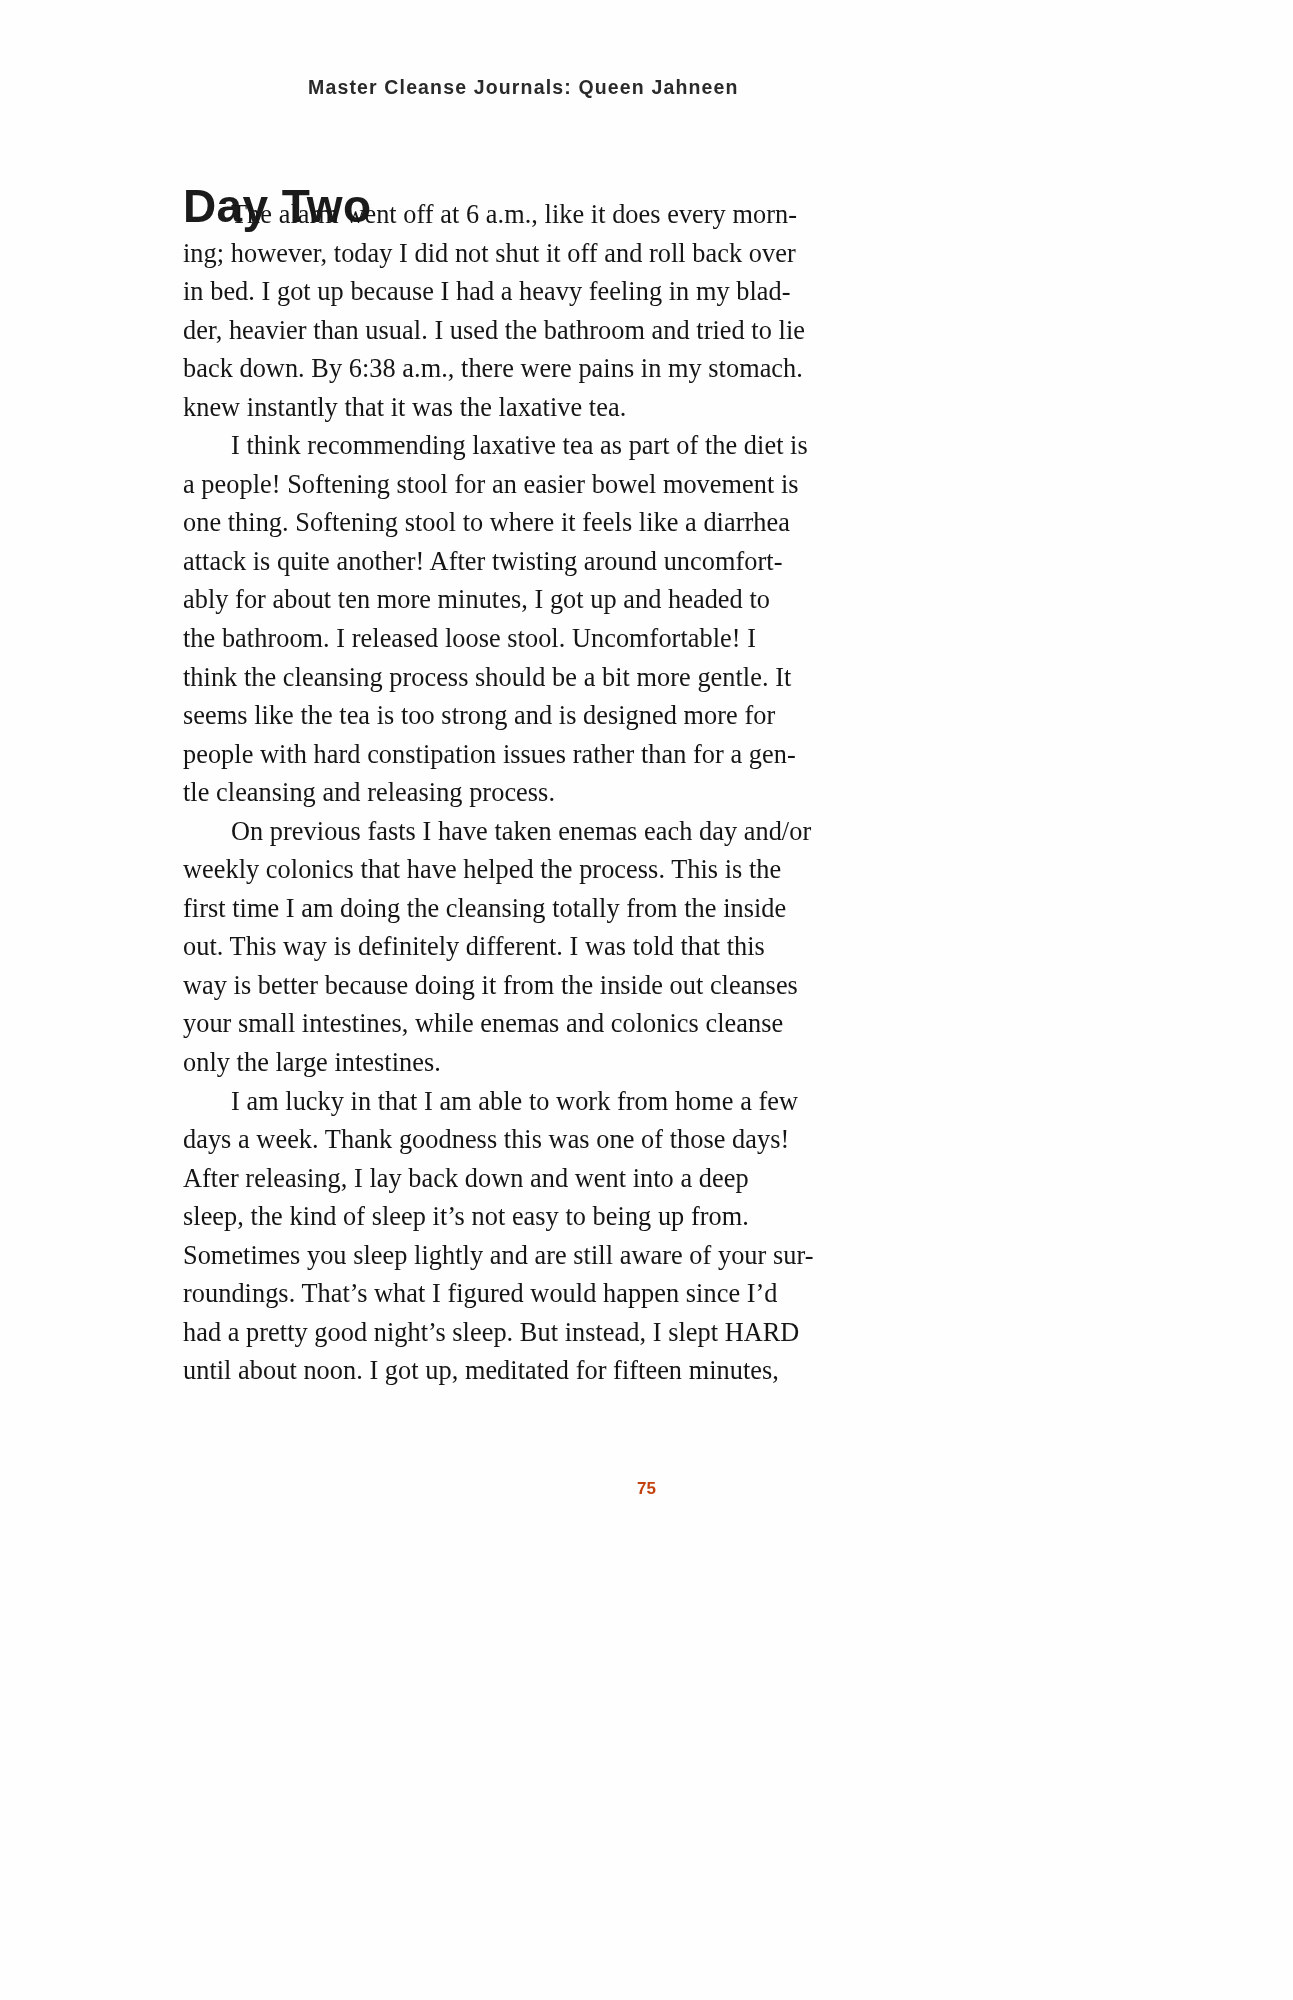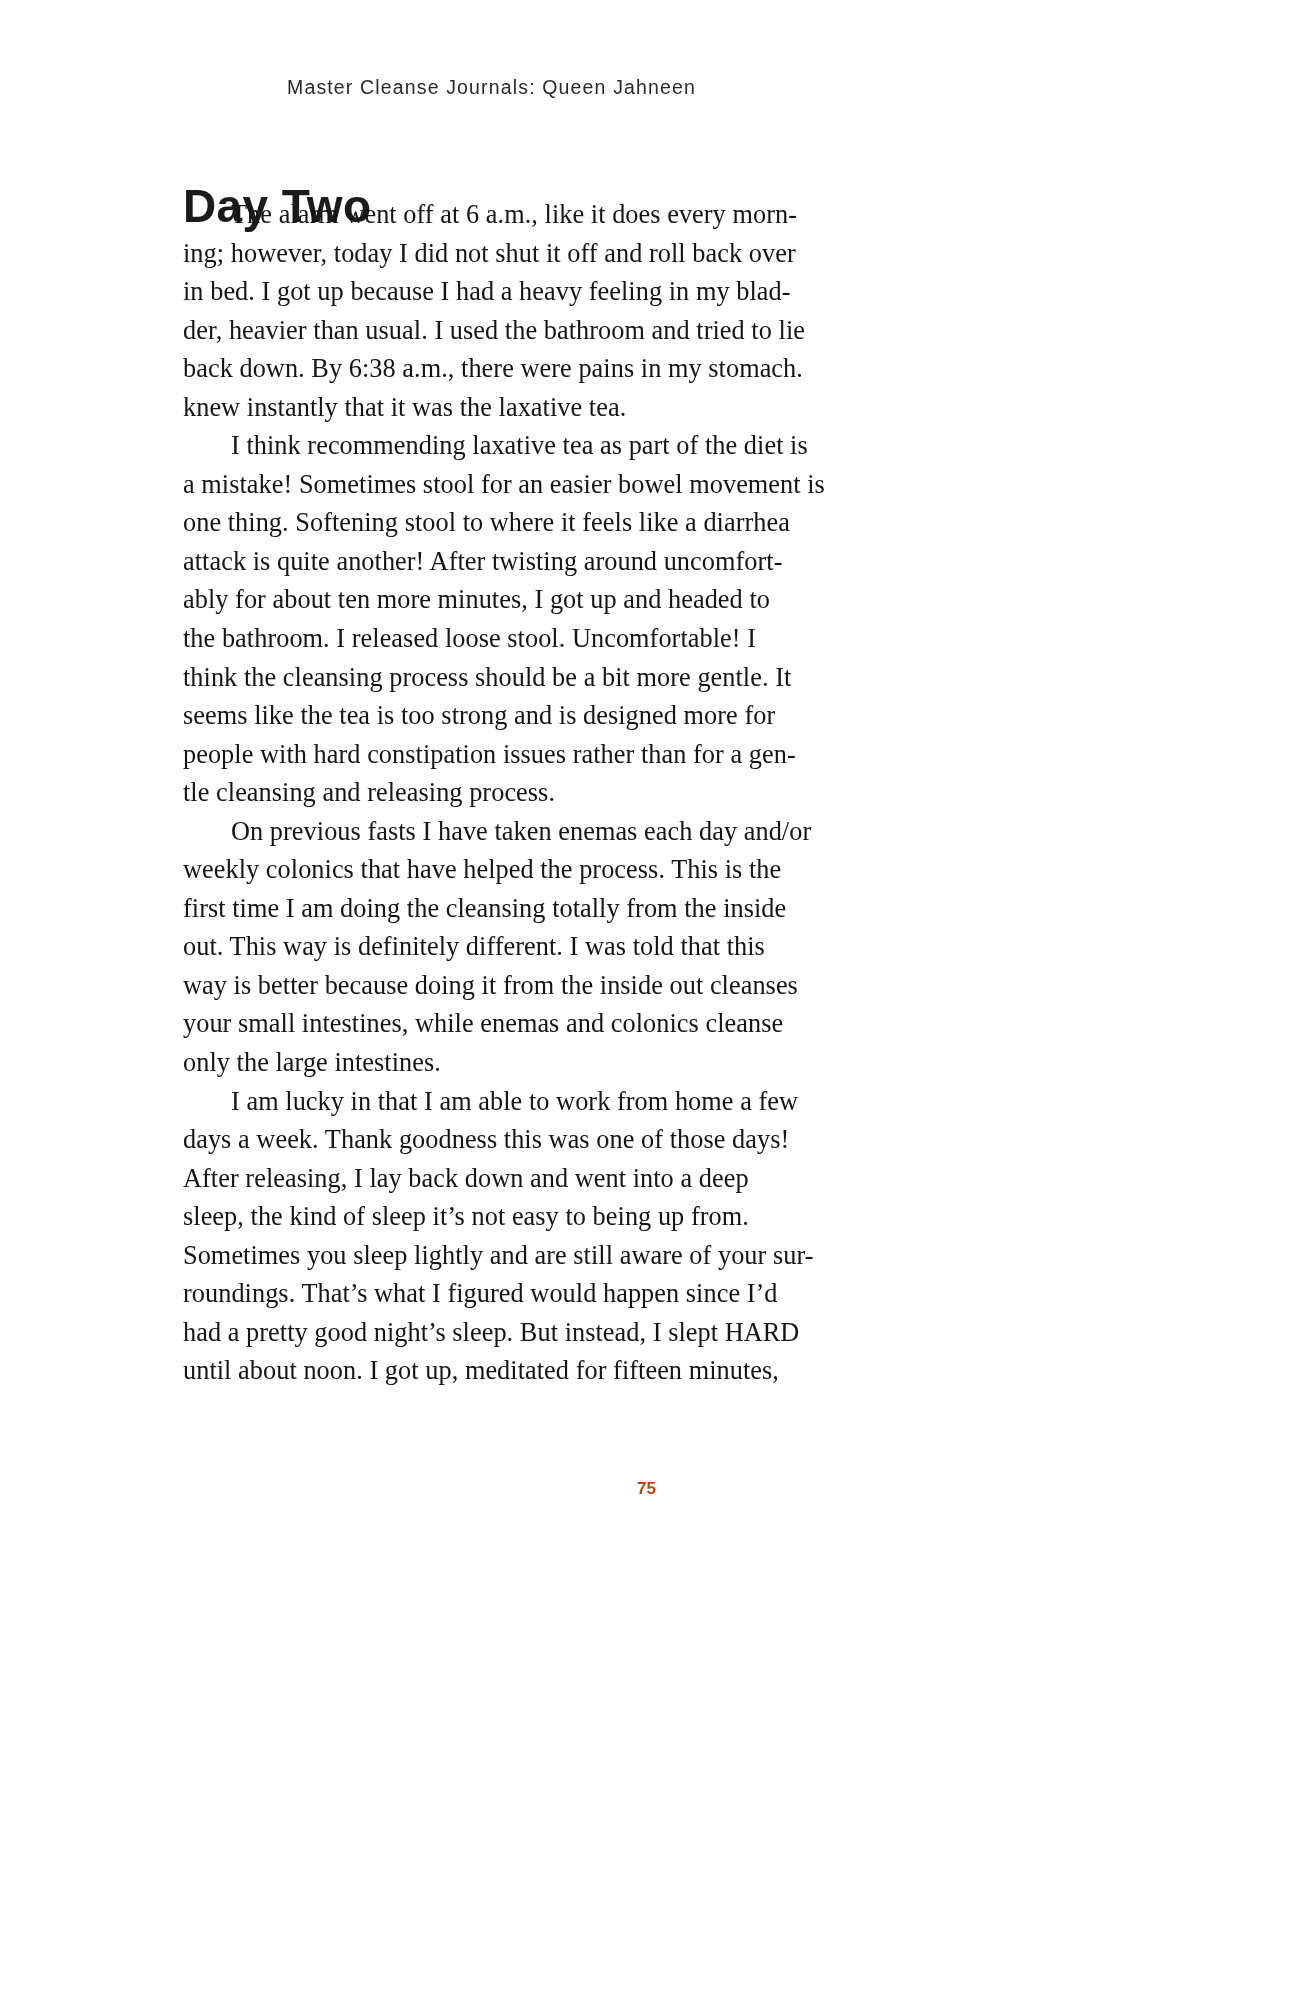--- a/index.html
+++ b/index.html
@@ -18,27 +18,28 @@
 
   .page {
     position: absolute;
     inset: 0;
     background: #fefefe;
   }
 
   
   .running-header {
     position: absolute;
-    left: 287px;
+    left: 308px;
     top: 76px;
     font-family: "Liberation Sans", "DejaVu Sans", sans-serif;
     font-size: 19.5px;
     letter-spacing: 1.15px;
     color: #2a2a2a;
     white-space: nowrap;
+    font-weight: bold;
   }
 
   
   .chapter-heading {
     position: absolute;
     left: 183px;
     top: 148px;
     font-family: "Liberation Sans", "DejaVu Sans", sans-serif;
     font-size: 46px;
     font-weight: 700;
@@ -100,21 +101,21 @@
       <span class="line indent">The alarm went off at 6 a.m., like it does every morn-</span>
       <span class="line">ing; however, today I did not shut it off and roll back over</span>
       <span class="line">in bed. I got up because I had a heavy feeling in my blad-</span>
       <span class="line">der, heavier than usual. I used the bathroom and tried to lie</span>
       <span class="line">back down. By 6:38 a.m., there were pains in my stomach.</span>
       <span class="line">knew instantly that it was the laxative tea.</span>
     </p>
 
     <p class="para">
       <span class="line indent">I think recommending laxative tea as part of the diet is</span>
-      <span class="line">a mistake! Sometimes stool for an easier bowel movement is</span>
+      <span class="line">a people! Softening stool for an easier bowel movement is</span>
       <span class="line">one thing. Softening stool to where it feels like a diarrhea</span>
       <span class="line">attack is quite another! After twisting around uncomfort-</span>
       <span class="line">ably for about ten more minutes, I got up and headed to</span>
       <span class="line">the bathroom. I released loose stool. Uncomfortable! I</span>
       <span class="line">think the cleansing process should be a bit more gentle. It</span>
       <span class="line">seems like the tea is too strong and is designed more for</span>
       <span class="line">people with hard constipation issues rather than for a gen-</span>
       <span class="line">tle cleansing and releasing process.</span>
     </p>
 

